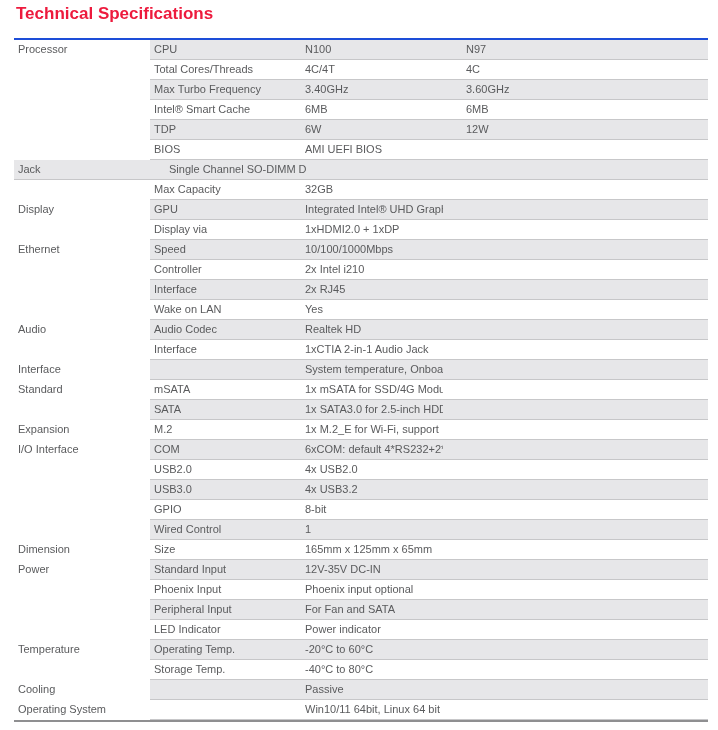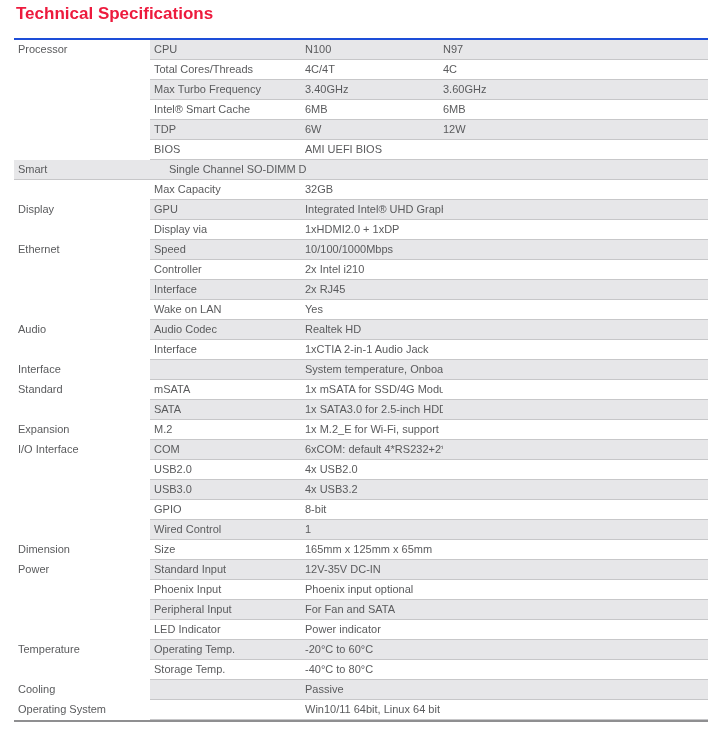--- a/index.html
+++ b/index.html
@@ -63,20 +63,21 @@
   }
   .value-cell {
     width: 138px;
     white-space: nowrap;
     overflow: hidden;
   }
   .value2-cell {
     flex: 1;
     white-space: nowrap;
     overflow: hidden;
+    margin-left: 23px;
   }
 </style>
 </head>
 <body>
 
 <div class="page">
   <div class="page-title">Technical Specifications</div>
 
   <div class="spec-table">
     <div>
@@ -123,21 +124,21 @@
         <div class="spec-row">
     <div class="cat-cell"></div>
     <div class="sub-cells">
       <div class="label-cell">BIOS</div>
       <div class="value-cell">AMI UEFI BIOS</div>
       <div class="value2-cell"></div>
     </div>
   </div>
         <div class="spec-row shaded">
     <div class="sub-cells">
-      <div class="label-cell">Smart</div>
+      <div class="label-cell">Jack</div>
       <div class="value-cell">Single Channel SO-DIMM DDR4</div>
       <div class="value2-cell"></div>
     </div>
   </div>
         <div class="spec-row">
     <div class="cat-cell"></div>
     <div class="sub-cells">
       <div class="label-cell">Max Capacity</div>
       <div class="value-cell">32GB</div>
       <div class="value2-cell"></div>

